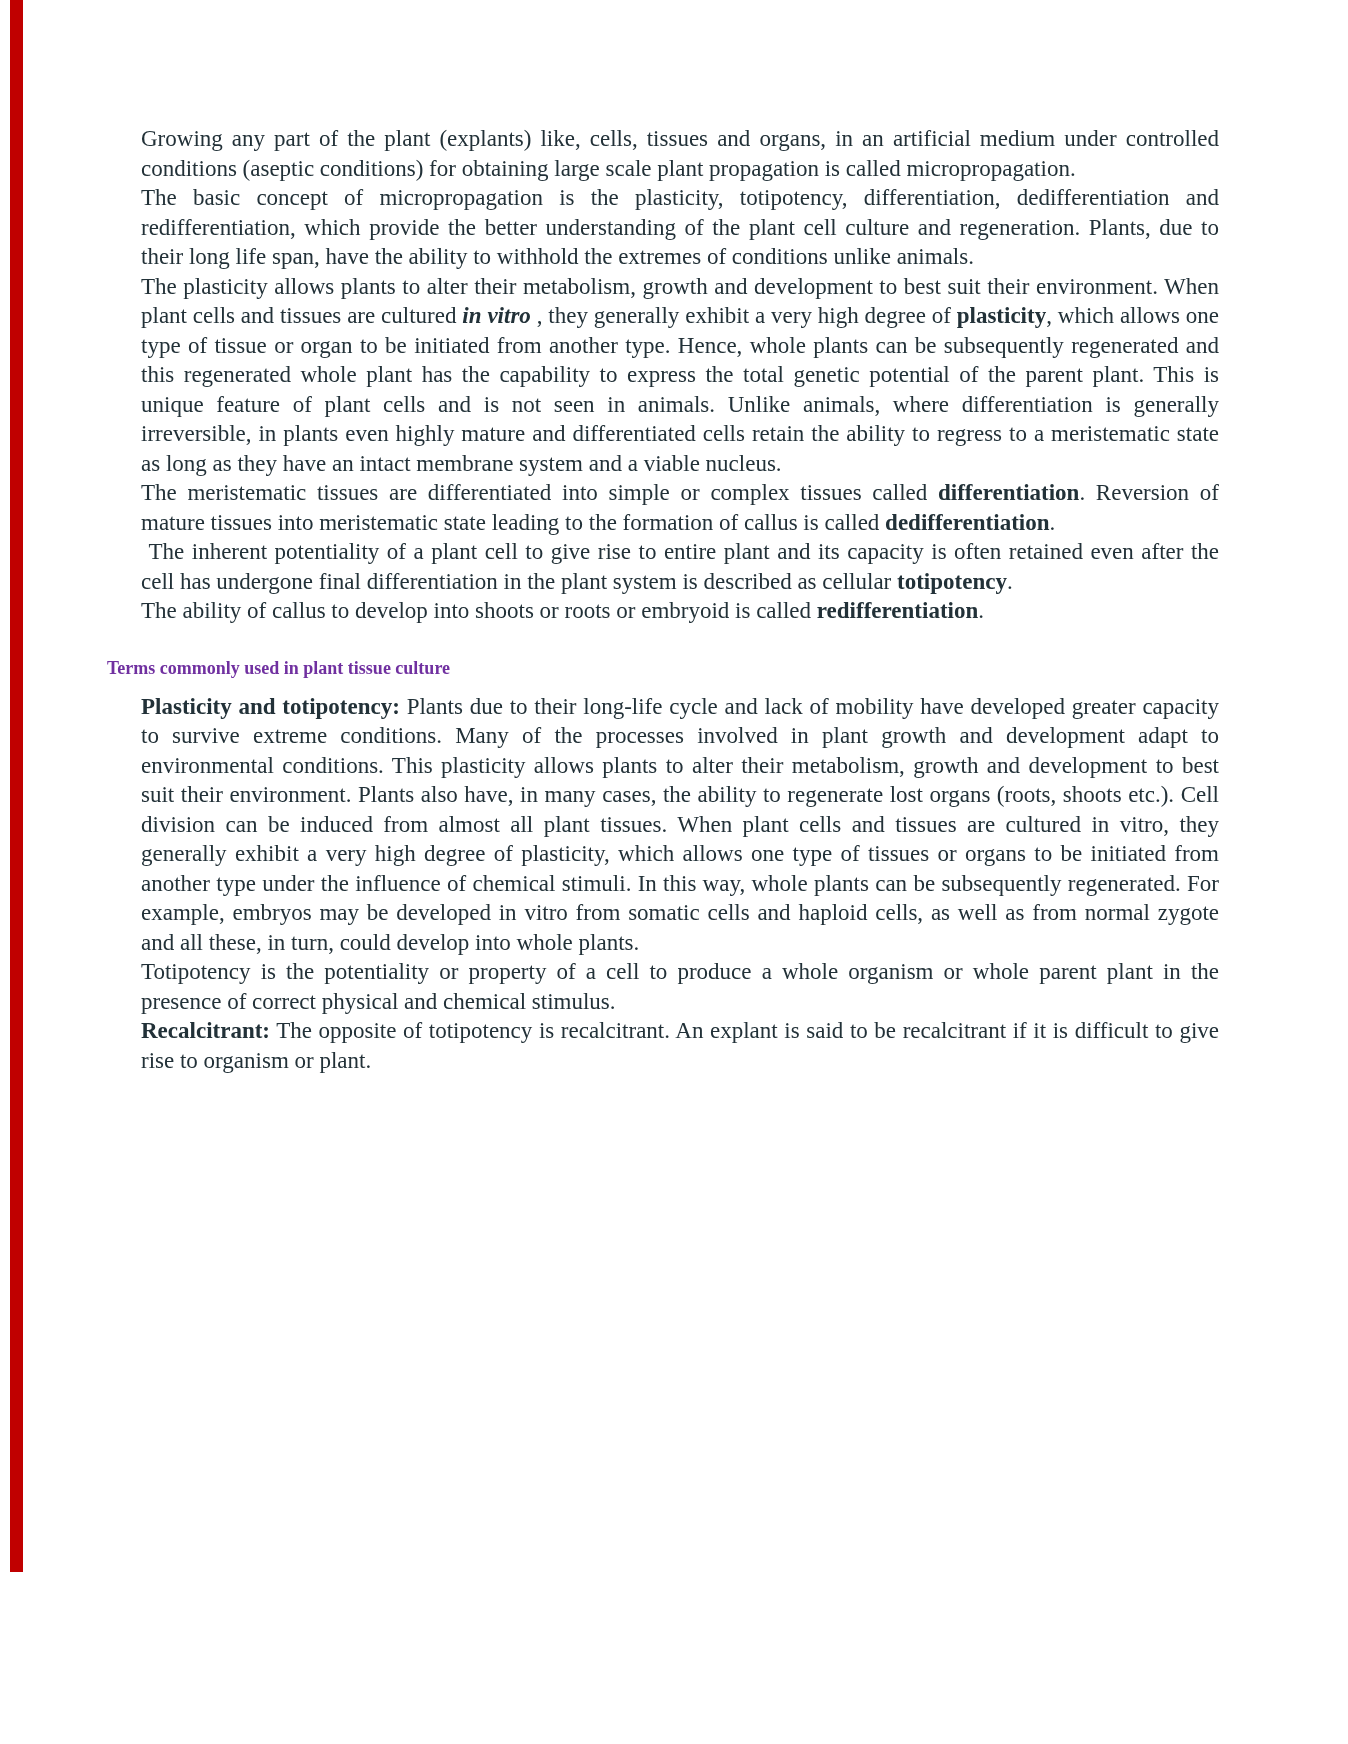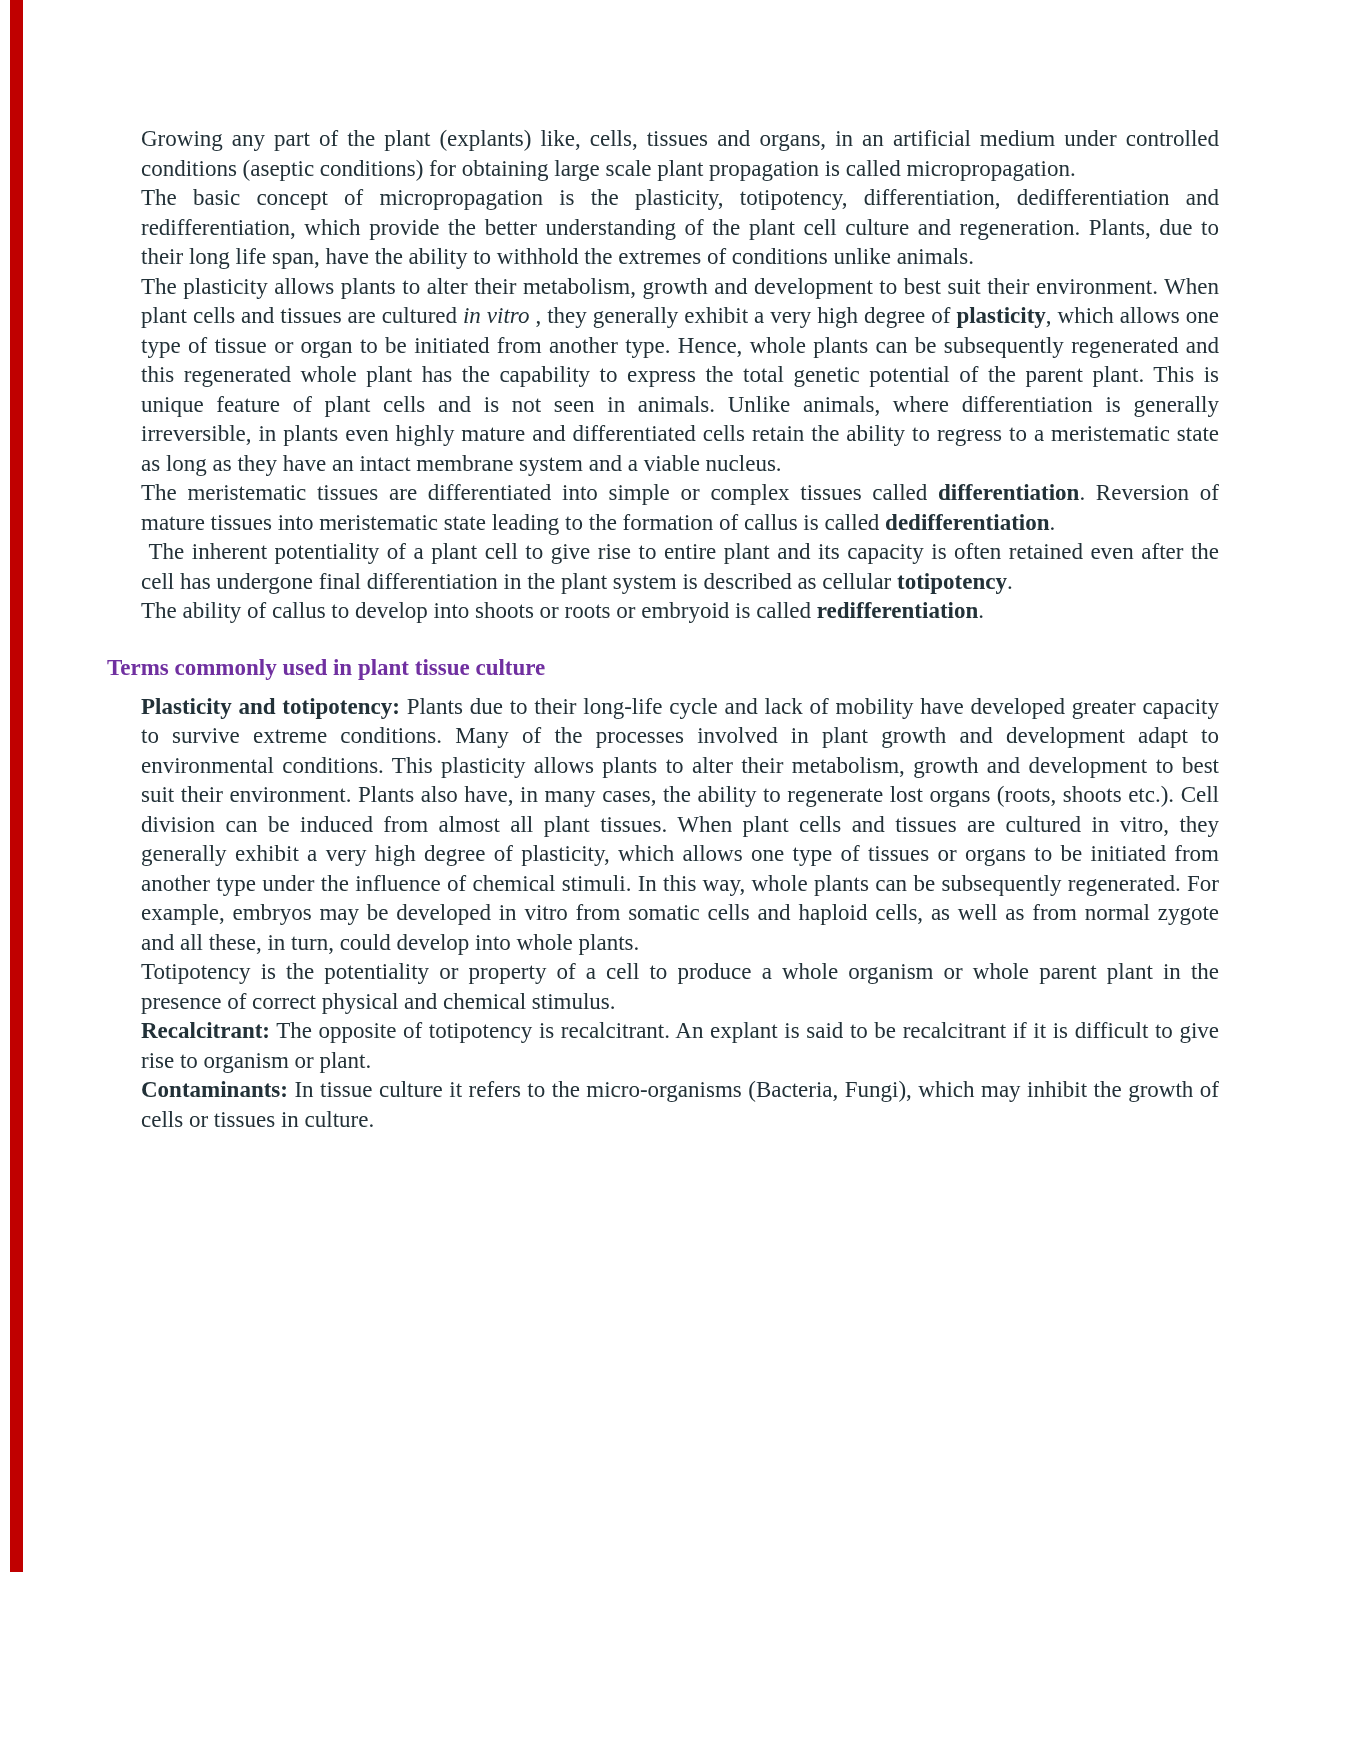--- a/index.html
+++ b/index.html
@@ -29,24 +29,24 @@
     width: 1112px;
     color: #223138;
   }
   .para {
     margin: 0 0 0 34px;
     font-size: 23px;
     line-height: 29.5px;
     text-align: justify;
   }
   .para b { font-weight: bold; }
-  .para i { font-style: italic; }
+  .para i { font-style: italic; font-weight: bold; }
   .section-heading {
     margin: 24px 0 6px 0;
-    font-size: 23px;
+    font-size: 18px;
     line-height: 36px;
     font-weight: bold;
     text-align: left;
   }
 </style>
 </head>
 <body>
 
 <div class="page">
   <div class="red-bar" style="background: rgb(192, 0, 0);"></div>
@@ -63,17 +63,16 @@
         </div>
     </section>
 
     <h2 class="section-heading" style="color: rgb(112, 48, 160);">Terms commonly used in plant tissue culture</h2>
 
     <section>
       <div>
           <p class="para"><b>Plasticity and totipotency:</b><span> Plants due to their long-life cycle and lack of mobility have developed greater capacity to survive extreme conditions. Many of the processes involved in plant growth and development adapt to environmental conditions. This plasticity allows plants to alter their metabolism, growth and development to best suit their environment. Plants also have, in many cases, the ability to regenerate lost organs (roots, shoots etc.). Cell division can be induced from almost all plant tissues. When plant cells and tissues are cultured in vitro, they generally exhibit a very high degree of plasticity, which allows one type of tissues or organs to be initiated from another type under the influence of chemical stimuli. In this way, whole plants can be subsequently regenerated. For example, embryos may be developed in vitro from somatic cells and haploid cells, as well as from normal zygote and all these, in turn, could develop into whole plants.</span></p>
           <p class="para"><span>Totipotency is the potentiality or property of a cell to produce a whole organism or whole parent plant in the presence of correct physical and chemical stimulus.</span></p>
           <p class="para"><b>Recalcitrant:</b><span> The opposite of totipotency is recalcitrant. An explant is said to be recalcitrant if it is difficult to give rise to organism or plant.</span></p>
-          <p class="para"><b>Contaminants:</b><span> In tissue culture it refers to the micro-organisms (Bacteria, Fungi), which may inhibit the growth of cells or tissues in culture.</span></p>
         </div>
     </section>
   </div>
 </div>
 
 </body></html>

